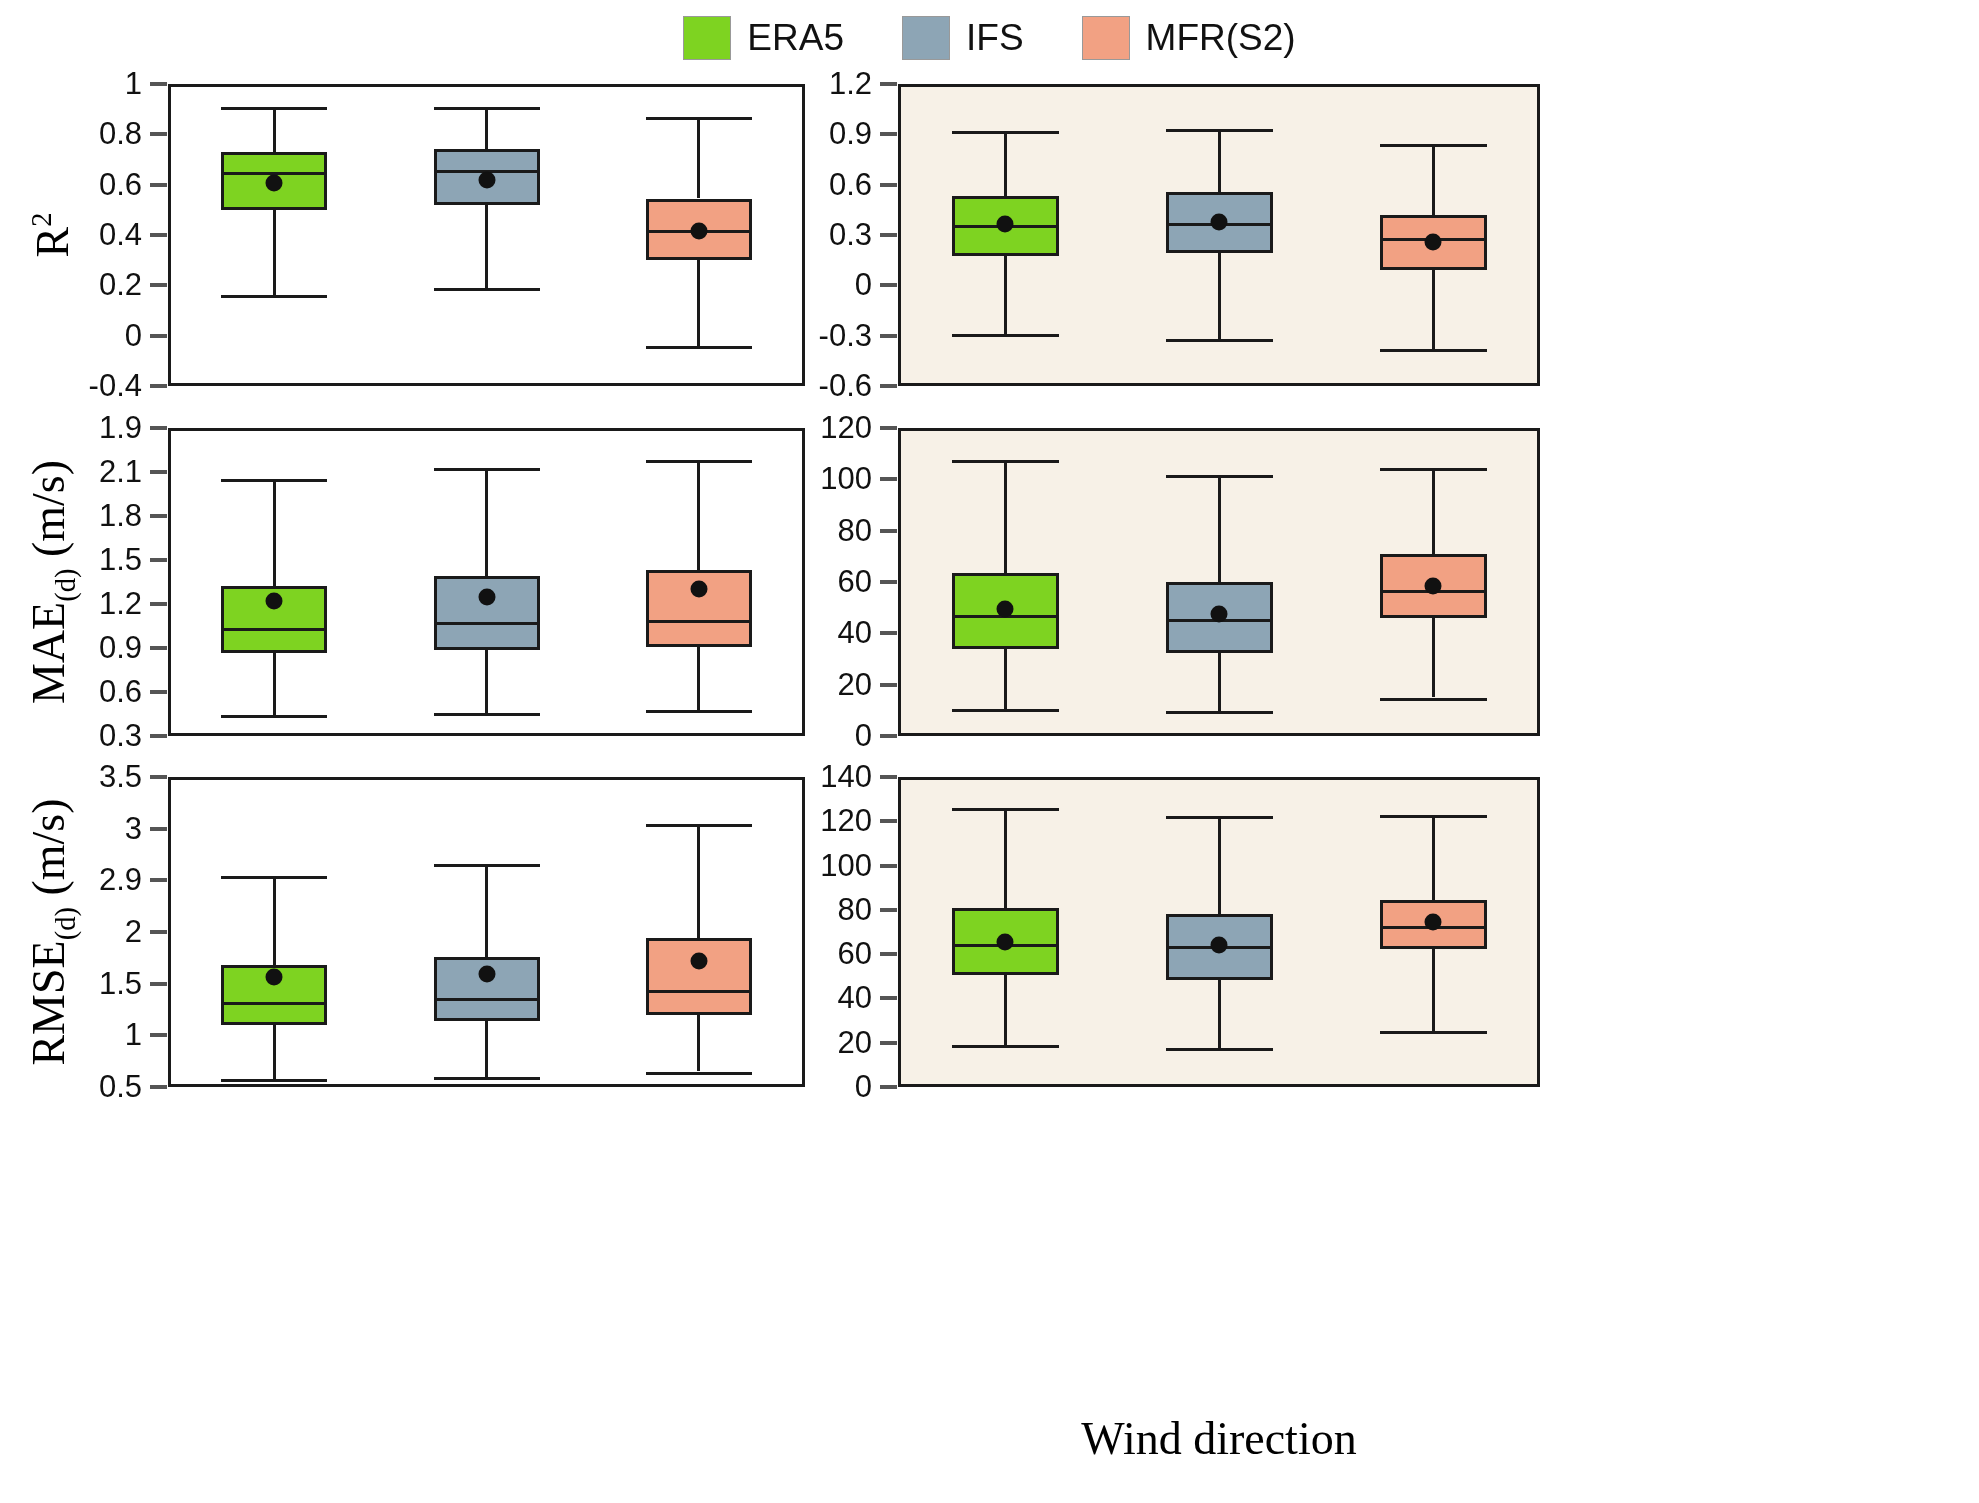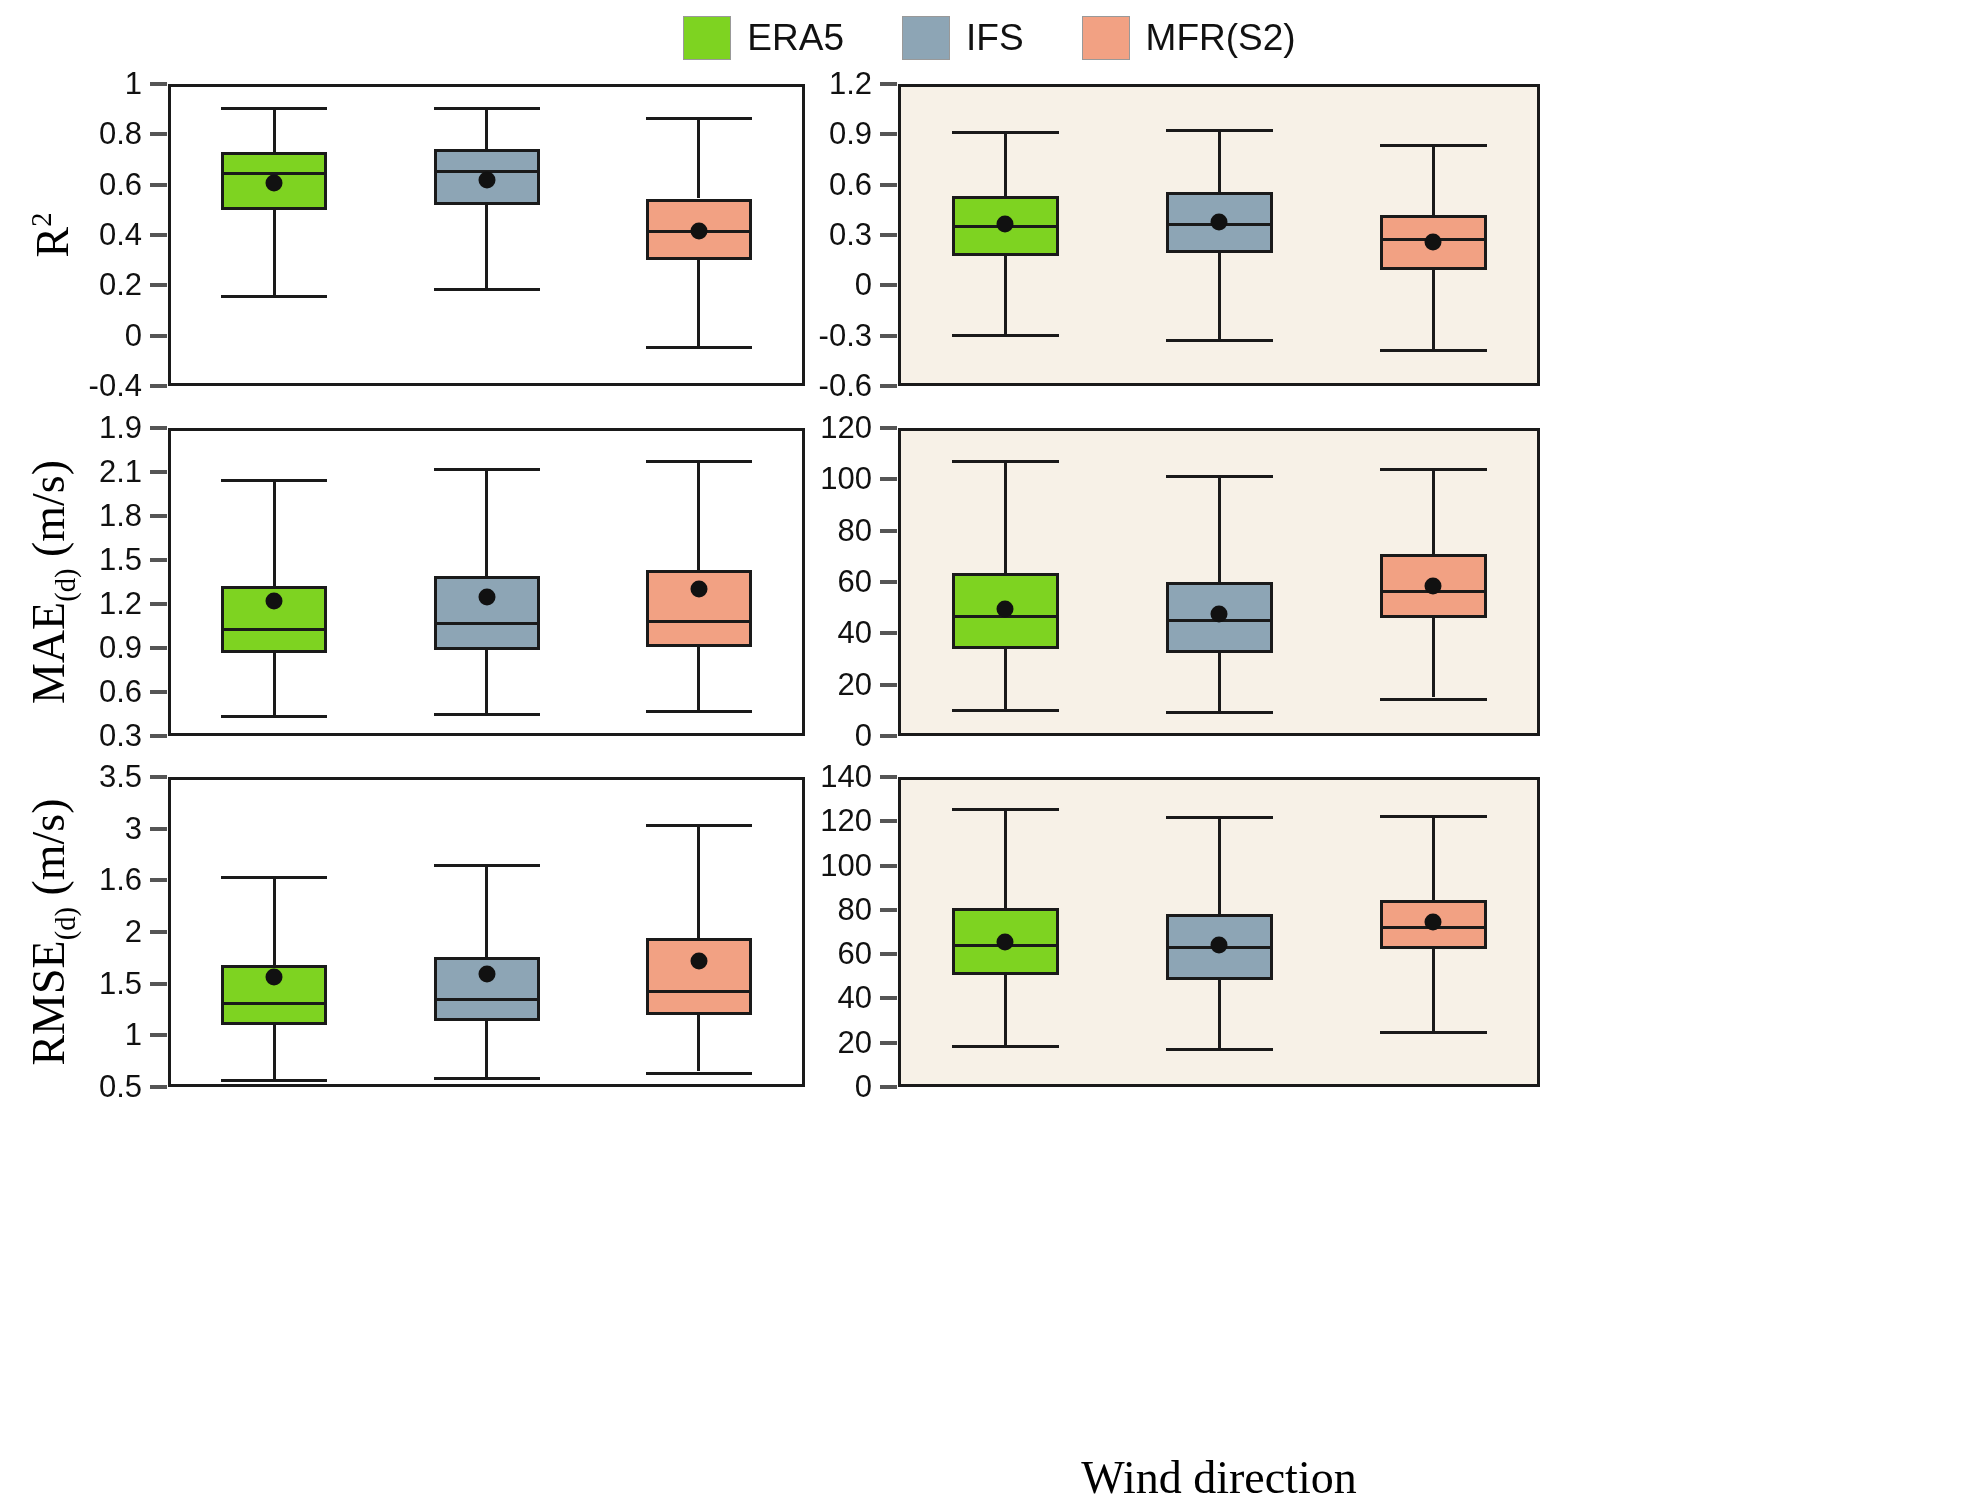--- a/index.html
+++ b/index.html
@@ -260,21 +260,21 @@
         <div class="bp-mean" style="left: 535px; top: 157.85px;"></div>
       </div>
     </div>
     <div class="panel" style="left: 168px; top: 777px; width: 637px; height: 310px;">
       <div class="plot-frame white"></div>
       <div class="tick-mark" style="left: -18px; top: 0px;"></div>
       <div class="tick-label" style="right: 663px; top: 0px;">3.5</div>
       <div class="tick-mark" style="left: -18px; top: 51.6667px;"></div>
       <div class="tick-label" style="right: 663px; top: 51.6667px;">3</div>
       <div class="tick-mark" style="left: -18px; top: 103.333px;"></div>
-      <div class="tick-label" style="right: 663px; top: 103.333px;">1.6</div>
+      <div class="tick-label" style="right: 663px; top: 103.333px;">2.9</div>
       <div class="tick-mark" style="left: -18px; top: 155px;"></div>
       <div class="tick-label" style="right: 663px; top: 155px;">2</div>
       <div class="tick-mark" style="left: -18px; top: 206.667px;"></div>
       <div class="tick-label" style="right: 663px; top: 206.667px;">1.5</div>
       <div class="tick-mark" style="left: -18px; top: 258.333px;"></div>
       <div class="tick-label" style="right: 663px; top: 258.333px;">1</div>
       <div class="tick-mark" style="left: -18px; top: 310px;"></div>
       <div class="tick-label" style="right: 663px; top: 310px;">0.5</div>
       <div class="bp" style="left: 0px; top: 0px; width: 637px; height: 310px;">
         <div class="bp-whisker-line" style="left: 104.667px; top: 99.2px; height: 88.8667px;"></div>
@@ -346,14 +346,14 @@
         <div class="bp-cap" style="left: 481.5px; top: 37.6429px; width: 107px;"></div>
         <div class="bp-cap" style="left: 481.5px; top: 253.536px; width: 107px;"></div>
         <div class="bp-box" style="left: 481.5px; top: 122.893px; width: 107px; height: 48.7143px; background: rgb(242, 161, 131);"></div>
         <div class="bp-median" style="left: 481.5px; top: 149.464px; width: 107px;"></div>
         <div class="bp-mean" style="left: 535px; top: 145.036px;"></div>
       </div>
     </div>
     <div class="ylabel" style="left: 0px; top: 235px; transform: translate(-50%, -50%) rotate(-90deg); margin-left: 52px;">R<sup>2</sup></div>
     <div class="ylabel" style="left: 0px; top: 582px; transform: translate(-50%, -50%) rotate(-90deg); margin-left: 52px;">MAE<sub>(d)</sub> (m/s)</div>
     <div class="ylabel" style="left: 0px; top: 932px; transform: translate(-50%, -50%) rotate(-90deg); margin-left: 52px;">RMSE<sub>(d)</sub> (m/s)</div>
-    <div class="xlabel" style="left: 919px; top: 1412px; width: 600px; margin-top: 39px;">Wind direction</div>
+    <div class="xlabel" style="left: 919px; top: 1412px; width: 600px;">Wind direction</div>
   </div>
 
 </body></html>

